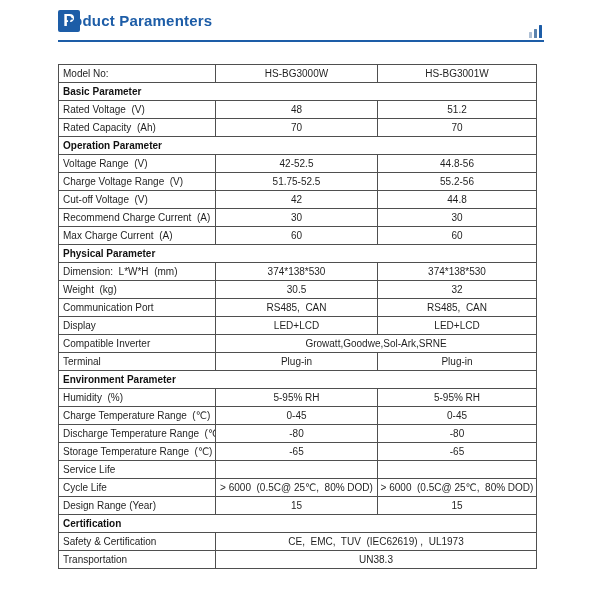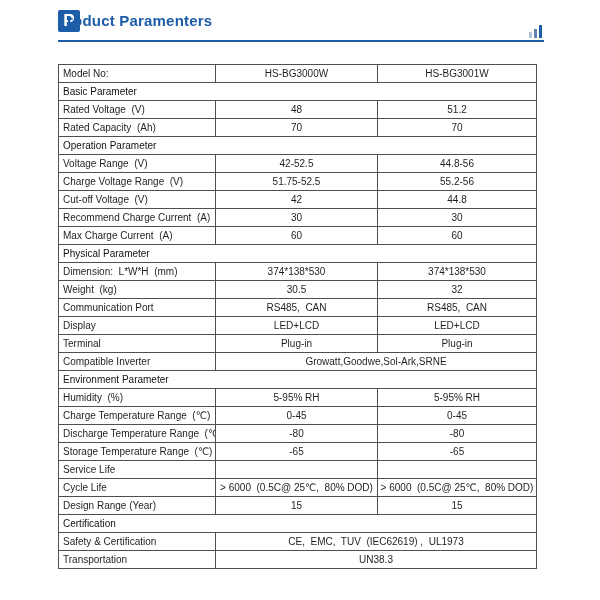--- a/index.html
+++ b/index.html
@@ -35,21 +35,21 @@
   .tbl-wrap{position:absolute;left:58px;top:56px;}
   table{border-collapse:collapse;table-layout:fixed;width:478px;margin-top:8px;}
   col.c0{width:157px;} col.c1{width:162px;} col.c2{width:159px;}
   td{
     border:1px solid #4f4f4f;height:17px;padding:0;
     font-size:10px;line-height:17px;color:#1f1f1f;
     overflow:hidden;white-space:pre;
   }
   td.lbl{padding-left:4px;text-align:left;}
   td.val{text-align:center;}
-  td.section{padding-left:4px;font-weight:normal;color:#111;}
+  td.section{padding-left:4px;font-weight:bold;color:#111;}
   td.bold{font-weight:normal;}
 </style>
 </head>
 <body>
 
 <div class="header">
   <div class="p-badge">P</div>
   <div class="title">roduct Paramenters</div>
   <div class="bars">
     <i class="bar1"></i>
@@ -129,27 +129,27 @@
       <td class="lbl">Communication Port</td>
       <td class="val">RS485,  CAN</td>
       <td class="val">RS485,  CAN</td>
     </tr>
     <tr>
       <td class="lbl">Display</td>
       <td class="val">LED+LCD</td>
       <td class="val">LED+LCD</td>
     </tr>
     <tr>
+      <td class="lbl">Compatible Inverter</td>
+      <td class="val" colspan="2">Growatt,Goodwe,Sol-Ark,SRNE</td>
+    </tr>
+    <tr>
       <td class="lbl">Terminal</td>
       <td class="val">Plug-in</td>
       <td class="val">Plug-in</td>
-    </tr>
-    <tr>
-      <td class="lbl">Compatible Inverter</td>
-      <td class="val" colspan="2">Growatt,Goodwe,Sol-Ark,SRNE</td>
     </tr>
     <tr>
       <td class="section" colspan="3">Environment Parameter</td>
     </tr>
     <tr>
       <td class="lbl">Humidity  (%)</td>
       <td class="val">5-95% RH</td>
       <td class="val">5-95% RH</td>
     </tr>
     <tr>

